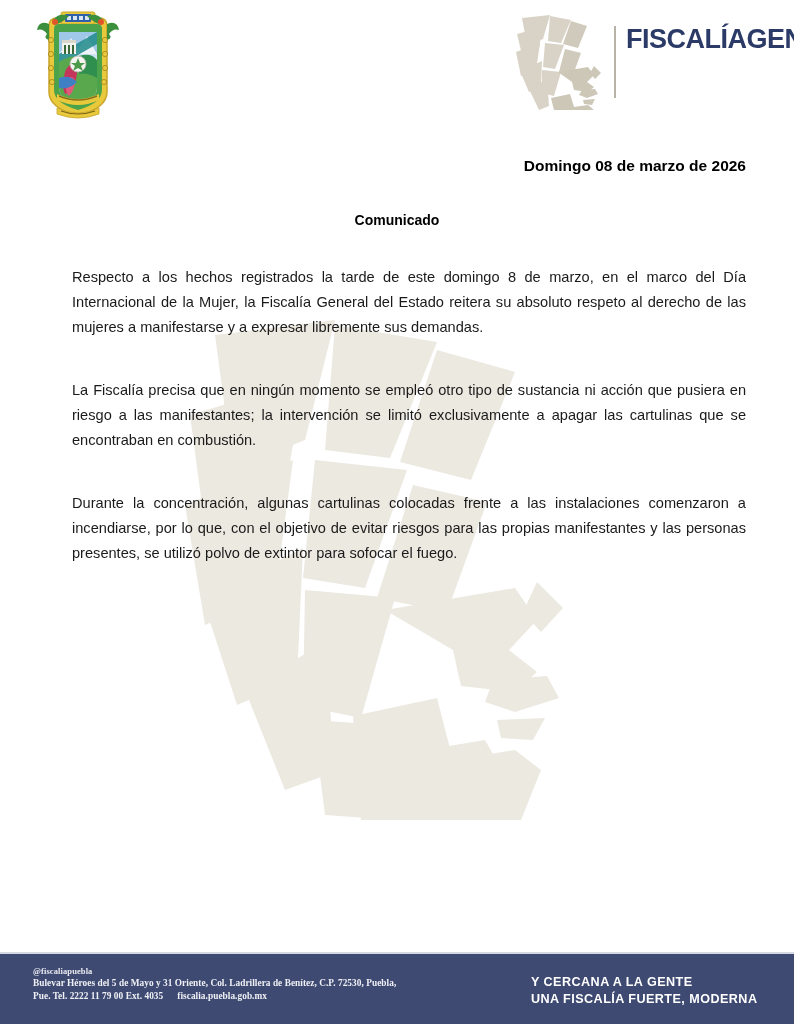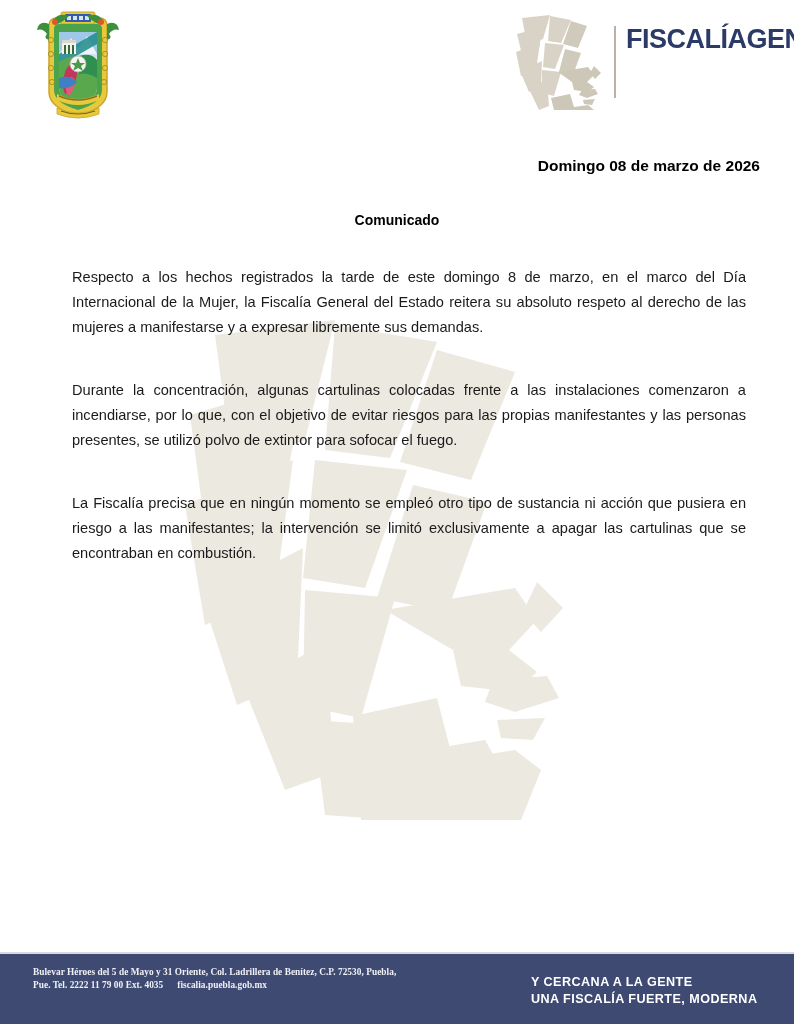--- a/index.html
+++ b/index.html
@@ -91,21 +91,21 @@
   }
   .logo-pattern {
     margin-top: 3px;
     width: 152px;
     height: 12px;
   }
 
   
   .dateline {
     position: absolute;
-    right: 34px;
+    right: 48px;
     top: 155px;
     text-align: right;
     z-index: 2;
   }
   .dateline div {
     font-family: "Liberation Sans", sans-serif;
     font-weight: bold;
     font-size: 15.5px;
     color: #000000;
     line-height: 22px;
@@ -382,26 +382,27 @@
   </div>
 
   <div class="dateline">
     <div>Domingo 08 de marzo de 2026</div>
   </div>
 
   <div class="doc-title">Comunicado</div>
 
   <div class="body-text">
     <p>Respecto a los hechos registrados la tarde de este domingo 8 de marzo, en el marco del Día Internacional de la Mujer, la Fiscalía General del Estado reitera su absoluto respeto al derecho de las mujeres a manifestarse y a expresar libremente sus demandas.</p>
+    <p>La Fiscalía precisa que en ningún momento se empleó otro tipo de sustancia ni acción que pusiera en riesgo a las manifestantes; la intervención se limitó exclusivamente a apagar las cartulinas que se encontraban en combustión.</p>
     <p>Durante la concentración, algunas cartulinas colocadas frente a las instalaciones comenzaron a incendiarse, por lo que, con el objetivo de evitar riesgos para las propias manifestantes y las personas presentes, se utilizó polvo de extintor para sofocar el fuego.</p>
-    <p>La Fiscalía precisa que en ningún momento se empleó otro tipo de sustancia ni acción que pusiera en riesgo a las manifestantes; la intervención se limitó exclusivamente a apagar las cartulinas que se encontraban en combustión.</p>
   </div>
 
   <div class="footer">
     <div class="footer-left">
+      <div class="footer-handle">@fiscaliapuebla</div>
       <div class="footer-addr">Bulevar Héroes del 5 de Mayo y 31 Oriente, Col. Ladrillera de Benítez, C.P. 72530, Puebla,</div>
       <div class="footer-addr">
         <span>Pue. Tel. 2222 11 79 00 Ext. 4035</span><span class="spacer"></span><span>fiscalia.puebla.gob.mx</span>
       </div>
     </div>
     <div class="footer-right">
       <div>Y CERCANA A LA GENTE</div>
       <div>UNA FISCALÍA FUERTE, MODERNA</div>
     </div>
   </div>

